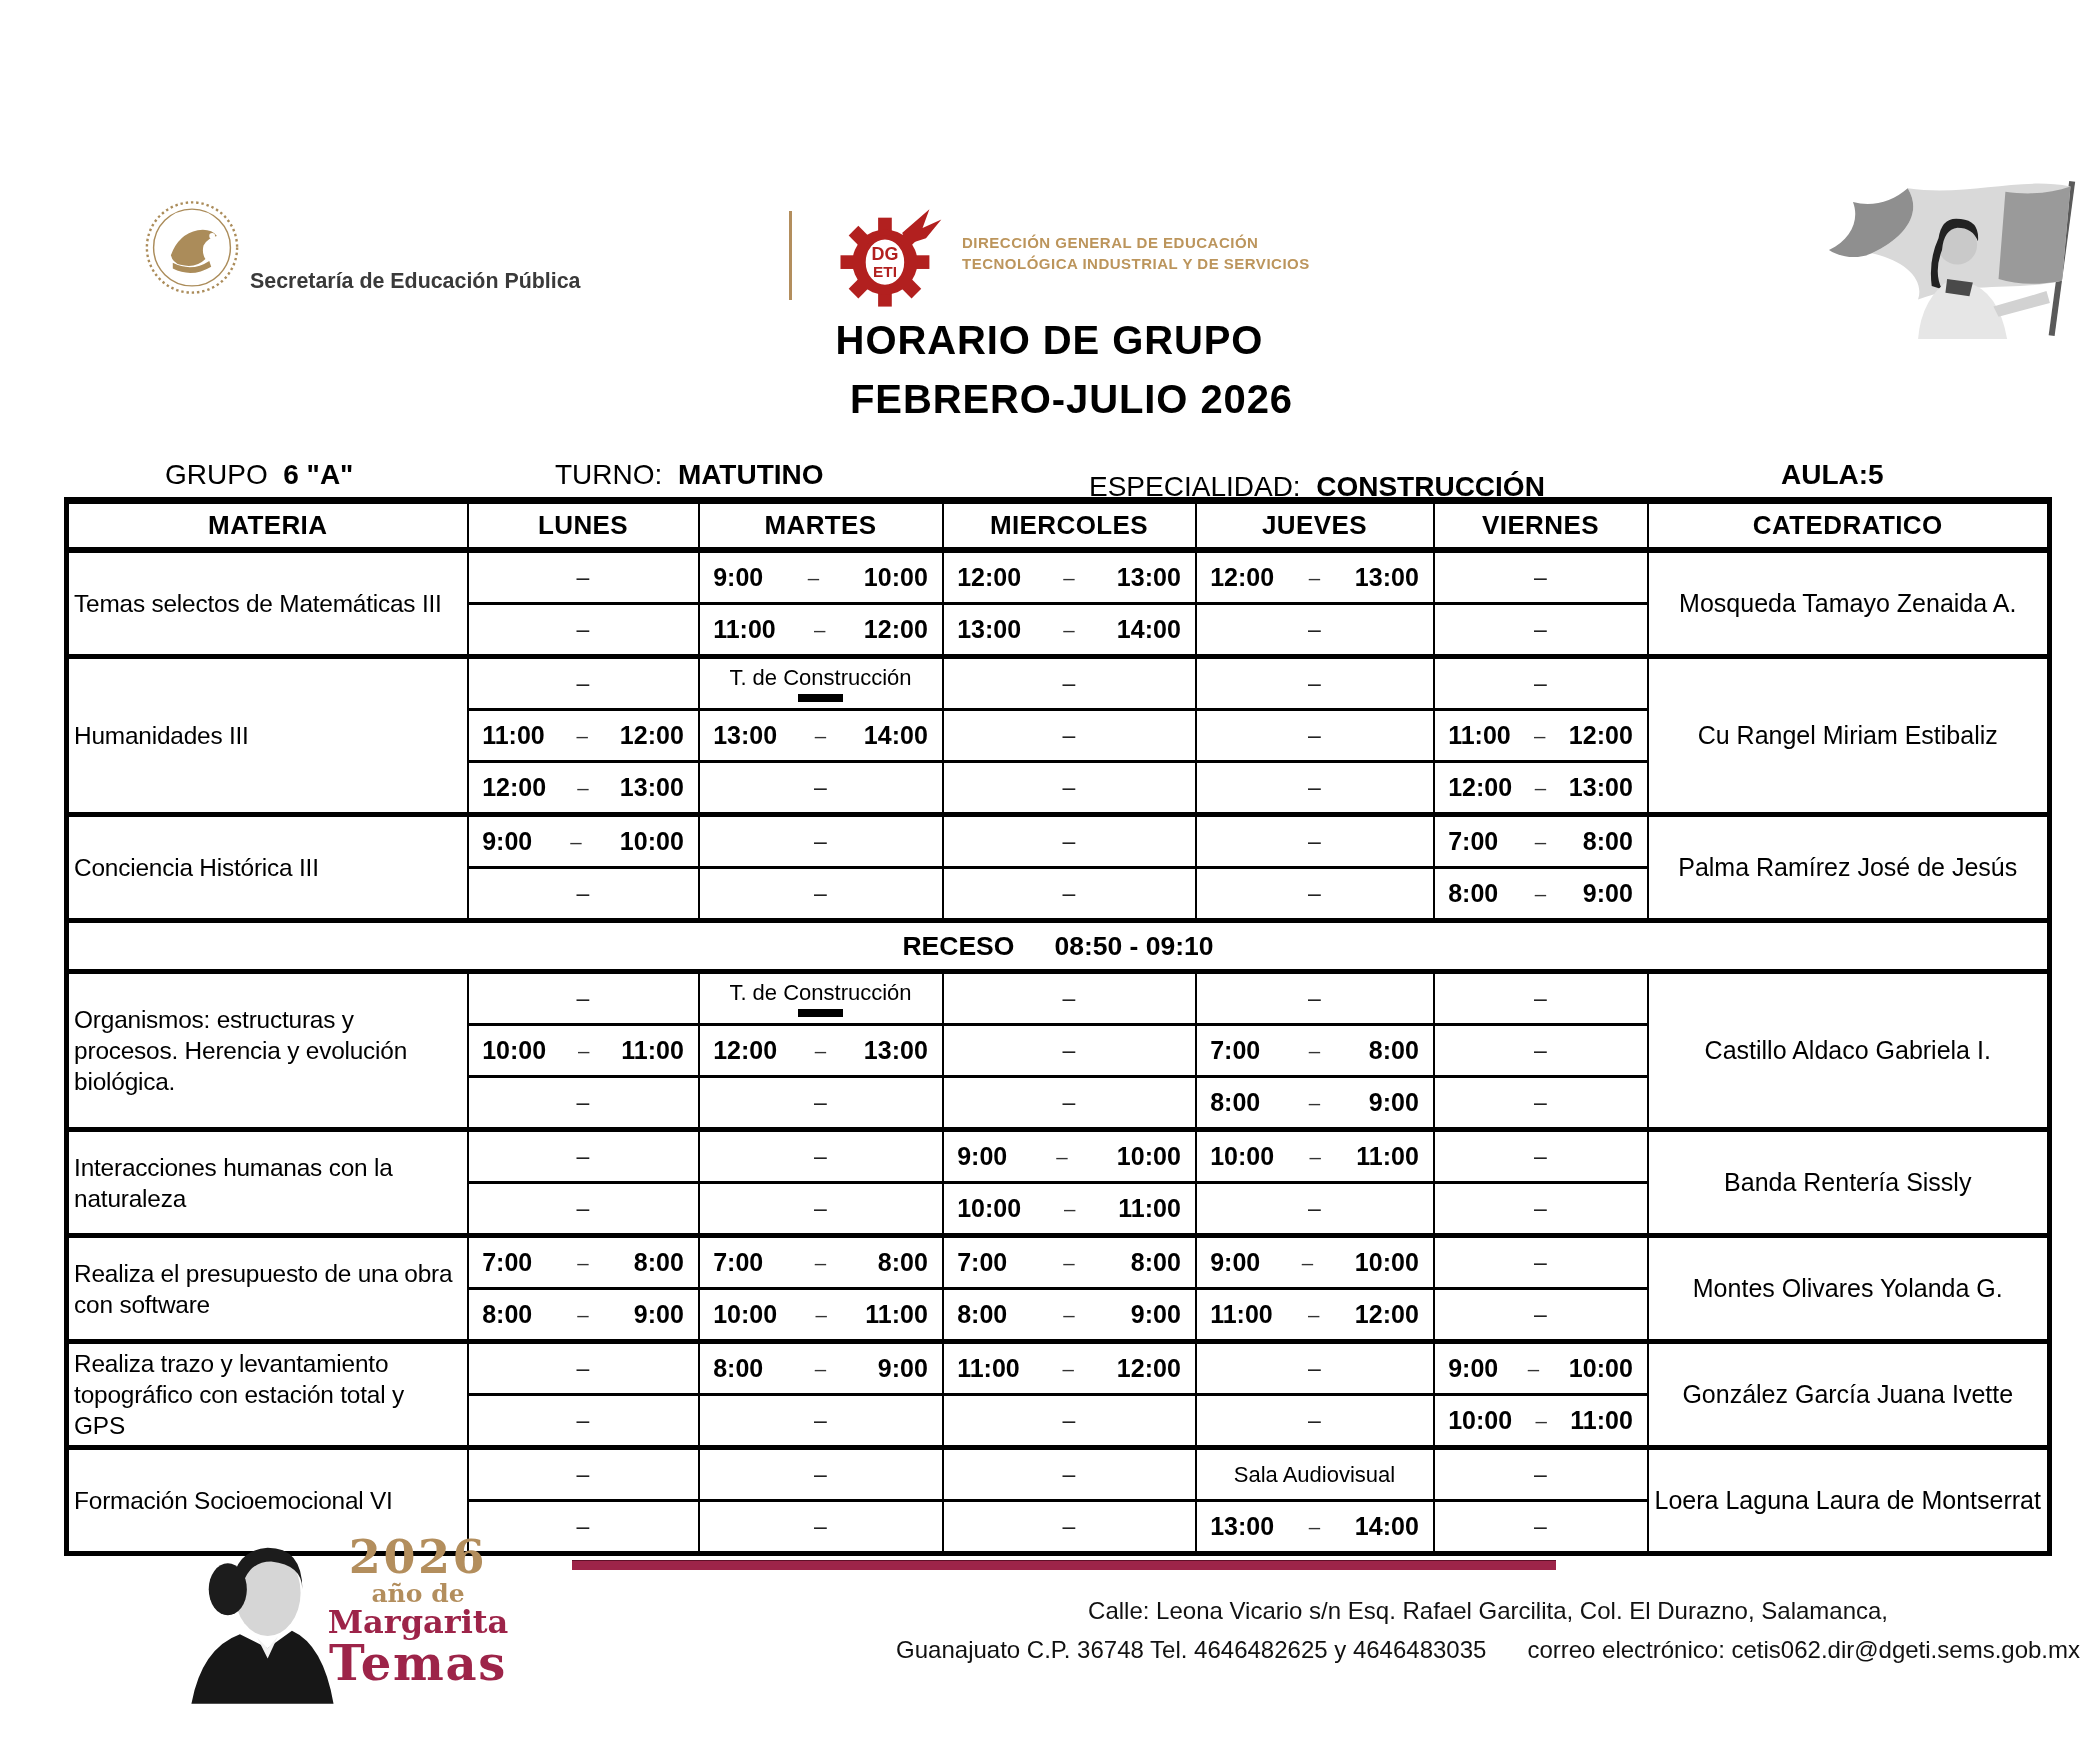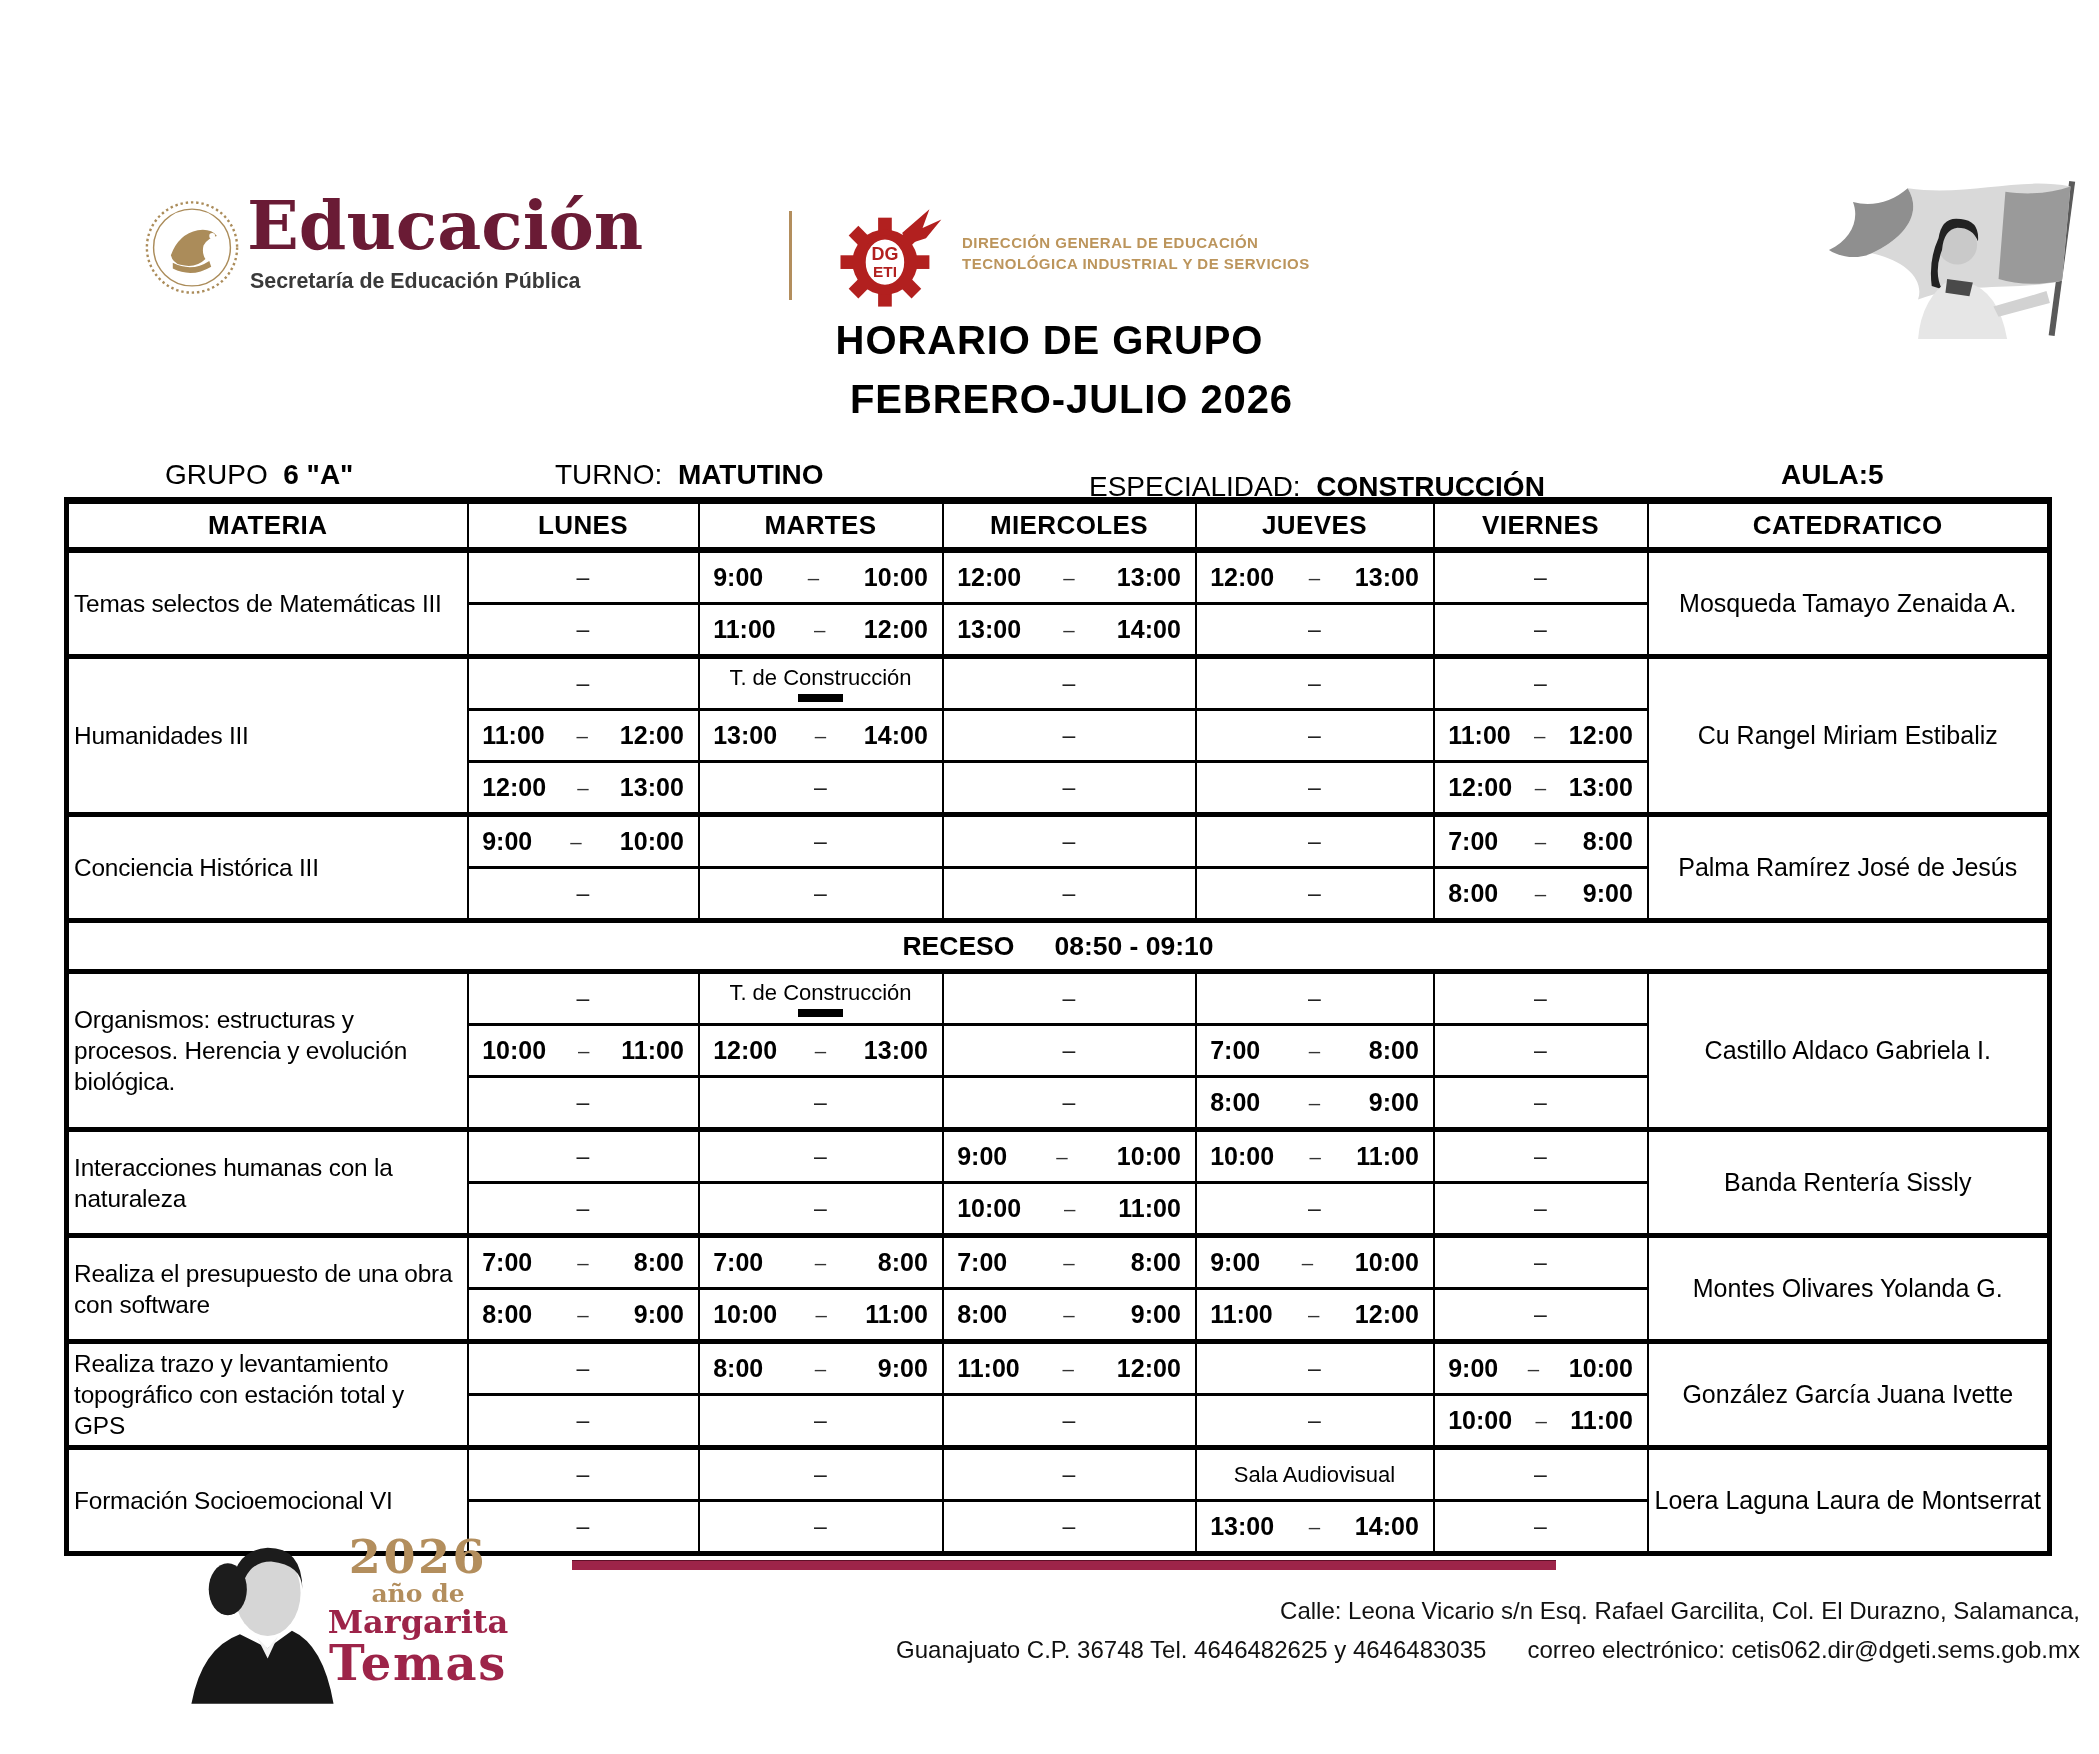--- a/index.html
+++ b/index.html
@@ -56,37 +56,36 @@
   .receso-wrap{display:flex;justify-content:center;align-items:flex-end;gap:40px;font-size:26.5px;font-weight:bold;}
 
   
   .maza-art{position:absolute;left:181px;top:1529px;width:156px;height:176px;}
   .maza-text{position:absolute;left:324px;top:1534px;width:188px;text-align:center;font-family:"DejaVu Serif", serif;font-weight:bold;line-height:1.02;}
   .maza-year{font-size:46px;color:#b38e5d;letter-spacing:2.6px;}
   .maza-l1{font-size:25px;color:#b38e5d;}
   .maza-l2{font-size:32px;color:#9d2449;}
   .maza-l3{font-size:48px;color:#9d2449;letter-spacing:1.7px;}
   .footer-rule{position:absolute;left:572px;top:1560px;width:984px;height:8.6px;background:#9d2449;border-top:1.7px solid #5e1028;}
-  .address{position:absolute;right:19px;top:1591px;text-align:right;font-size:24px;line-height:39px;color:#111;}
+  .address{position:absolute;right:19px;top:1591px;text-align:center;font-size:24px;line-height:39px;color:#111;}
   .addr2{display:inline-flex;gap:41px;}
 </style>
 </head>
 <body>
 
 <div class="page">
 
 
   <svg class="sep-eagle" viewBox="0 0 100 100">
     <circle cx="50" cy="50" r="47" fill="none" stroke="#ab8c5a" stroke-width="2.5" stroke-dasharray="2.5 3"></circle>
     <circle cx="50" cy="50" r="40" fill="none" stroke="#ab8c5a" stroke-width="1.5"></circle>
     <path d="M28,58 Q36,36 56,32 Q70,30 76,38 Q66,40 62,48 Q60,56 64,62 Q54,72 38,68 Q30,66 28,58 Z" fill="#ab8c5a"></path>
     <path d="M30,66 Q50,76 68,64 L70,70 Q50,82 30,72 Z" fill="#ab8c5a"></path>
     <circle cx="71" cy="38" r="3" fill="#ffffff"></circle>
   </svg>
-  <div class="sep-wordmark">Educación</div>
   <div class="sep-subtitle">Secretaría de Educación Pública</div>
   <div class="sep-divider"></div>
 
   <svg class="dgeti-gear" viewBox="0 0 132 124">
     <g transform="translate(56,68)">
       <g fill="#b2201f">
         <g>
             <rect x="-8" y="-52" width="16" height="18"></rect>
           </g>
         <g transform="rotate(45)">

